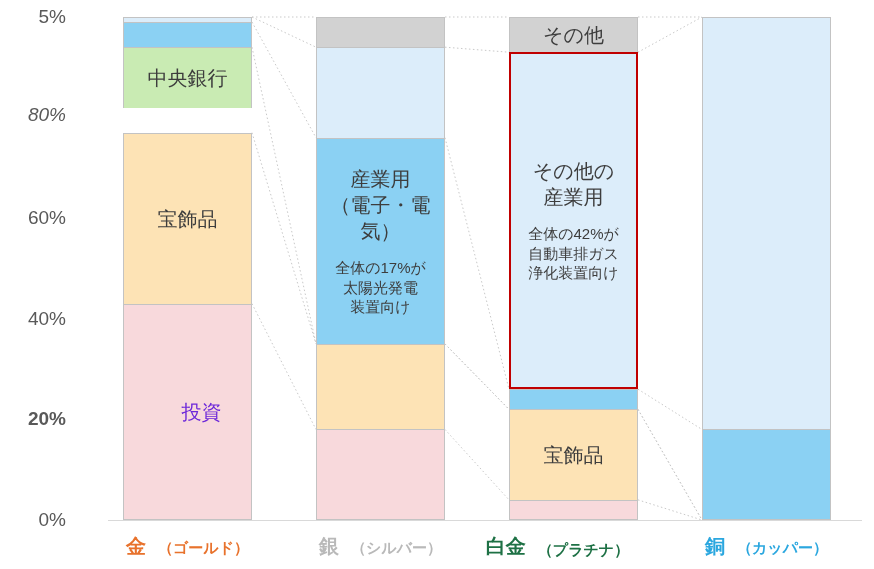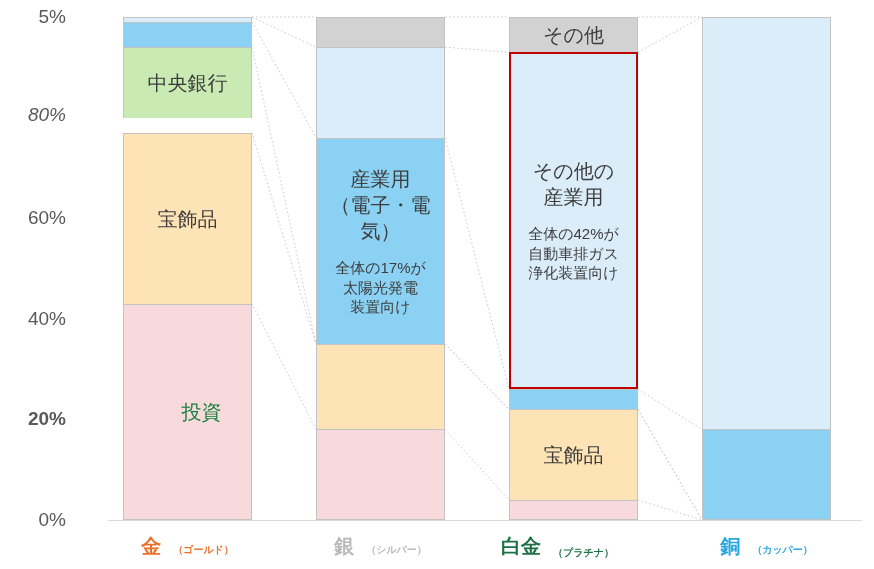--- a/index.html
+++ b/index.html
@@ -18,21 +18,21 @@
     display:flex;flex-direction:column;align-items:center;justify-content:center;
     color:#3d3d3d;text-align:center;
   }
   .seg .big{font-size:20px;line-height:1.3;white-space:pre-line;}
   .seg .sub{font-size:15px;line-height:1.3;margin-top:14px;white-space:pre-line;}
   .xlabel{
     position:absolute;display:flex;align-items:baseline;justify-content:center;
     font-weight:bold;white-space:nowrap;
   }
   .xlabel .main{font-size:20px;}
-  .xlabel .sub{font-size:10px;margin-left:12px;}
+  .xlabel .sub{font-size:15px;margin-left:12px;}
 </style>
 </head>
 <body>
 
 <div class="stage">
   <svg class="connectors" id="connectors" width="874" height="569">
       <line x1="252" y1="303.71000000000004" x2="316" y2="429.46" stroke="#c9c9c9" stroke-width="1" stroke-dasharray="1.5 2.5"></line>
       <line x1="252" y1="132.69" x2="316" y2="343.95" stroke="#c9c9c9" stroke-width="1" stroke-dasharray="1.5 2.5"></line>
       <line x1="252" y1="47.18000000000001" x2="316" y2="343.95" stroke="#c9c9c9" stroke-width="1" stroke-dasharray="1.5 2.5"></line>
       <line x1="252" y1="22.029999999999973" x2="316" y2="137.72000000000003" stroke="#c9c9c9" stroke-width="1" stroke-dasharray="1.5 2.5"></line>
@@ -55,26 +55,26 @@
       <div class="ytick" style="top: 509px; color: rgb(89, 89, 89);">0%</div>
       <div class="ytick" style="top: 408.4px; color: rgb(89, 89, 89); font-weight: bold;">20%</div>
       <div class="ytick" style="top: 307.8px; color: rgb(89, 89, 89);">40%</div>
       <div class="ytick" style="top: 207.2px; color: rgb(89, 89, 89);">60%</div>
       <div class="ytick" style="top: 104px; color: rgb(89, 89, 89); font-style: italic;">80%</div>
       <div class="ytick" style="top: 6px; color: rgb(89, 89, 89);">5%</div>
     </div>
   <div class="axisline" id="xAxisLine" style="left: 108px; width: 754px; top: 520px; background: rgb(217, 217, 217);"></div>
   <div id="plot">
       <div class="seg" style="left: 123px; width: 129px; top: 303.71px; height: 216.29px; background: rgb(248, 217, 220); border-color: rgb(195, 195, 195);">
-        <div class="big" style="color: #15803d; margin-left: 28px;">投資</div>
+        <div class="big" style="color: #6d28d9; margin-left: 28px;">投資</div>
       </div>
       <div class="seg" style="left: 123px; width: 129px; top: 132.69px; height: 171.02px; background: rgb(253, 227, 181); border-top-color: rgb(195, 195, 195); border-right-color: rgb(195, 195, 195); border-bottom: none; border-left-color: rgb(195, 195, 195);">
         <div class="big" style="color: rgb(61, 61, 61);">宝飾品</div>
       </div>
-      <div class="seg" style="left: 123px; width: 129px; top: 47.18px; height: 71px; background: rgb(201, 235, 179); border-top-color: rgb(195, 195, 195); border-right-color: rgb(195, 195, 195); border-bottom: none; border-left-color: rgb(195, 195, 195);">
+      <div class="seg" style="left: 123px; width: 129px; top: 47.18px; height: 61px; background: rgb(201, 235, 179); border-top-color: rgb(195, 195, 195); border-right-color: rgb(195, 195, 195); border-bottom: none; border-left-color: rgb(195, 195, 195);">
         <div class="big" style="color: rgb(61, 61, 61);">中央銀行</div>
       </div>
       <div class="seg" style="left: 123px; width: 129px; top: 22.03px; height: 25.15px; background: rgb(139, 209, 243); border-top-color: rgb(195, 195, 195); border-right-color: rgb(195, 195, 195); border-bottom: none; border-left-color: rgb(195, 195, 195);"></div>
       <div class="seg" style="left: 123px; width: 129px; top: 17px; height: 5.03px; background: rgb(220, 237, 250); border-top-color: rgb(195, 195, 195); border-right-color: rgb(195, 195, 195); border-bottom: none; border-left-color: rgb(195, 195, 195);"></div>
       <div class="seg" style="left: 316px; width: 129px; top: 429.46px; height: 90.54px; background: rgb(248, 217, 220); border-color: rgb(195, 195, 195);"></div>
       <div class="seg" style="left: 316px; width: 129px; top: 343.95px; height: 85.51px; background: rgb(253, 227, 181); border-top-color: rgb(195, 195, 195); border-right-color: rgb(195, 195, 195); border-bottom: none; border-left-color: rgb(195, 195, 195);"></div>
       <div class="seg" style="left: 316px; width: 129px; top: 137.72px; height: 206.23px; background: rgb(139, 209, 243); border-top-color: rgb(195, 195, 195); border-right-color: rgb(195, 195, 195); border-bottom: none; border-left-color: rgb(195, 195, 195);">
         <div class="big" style="color: rgb(61, 61, 61);">産業用
 （電子・電気）</div>
         <div class="sub" style="color: rgb(61, 61, 61);">全体の17%が

